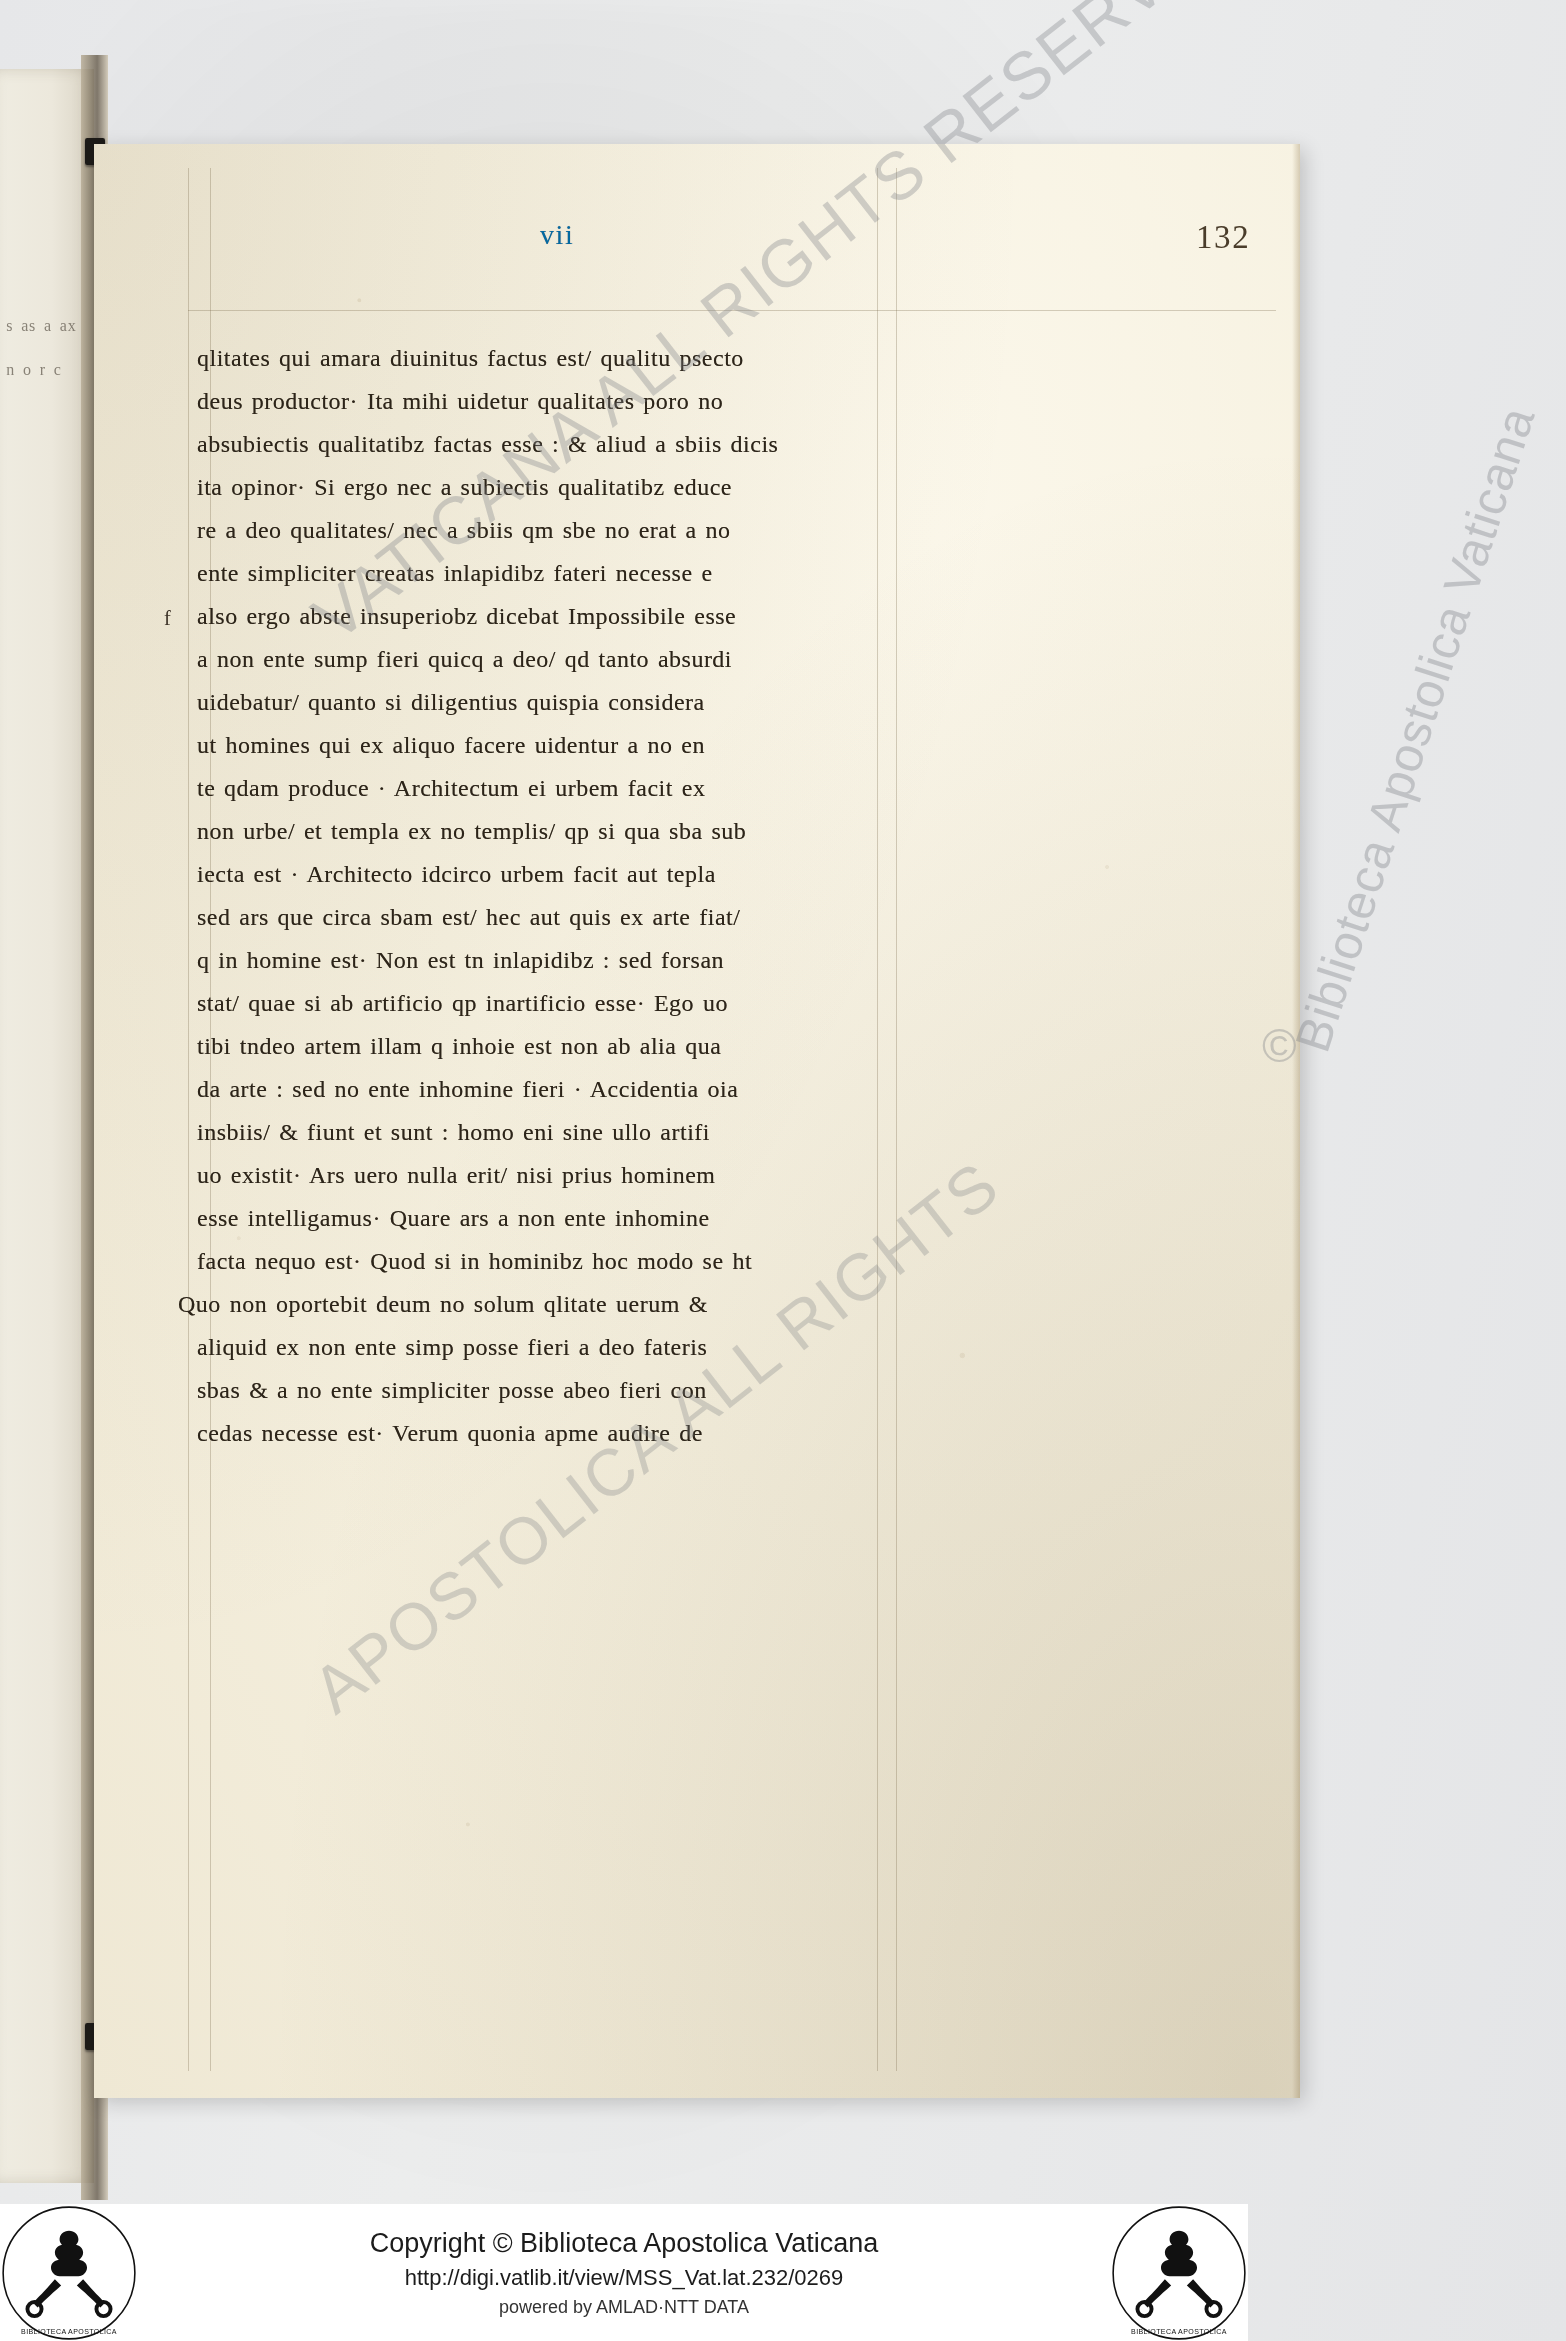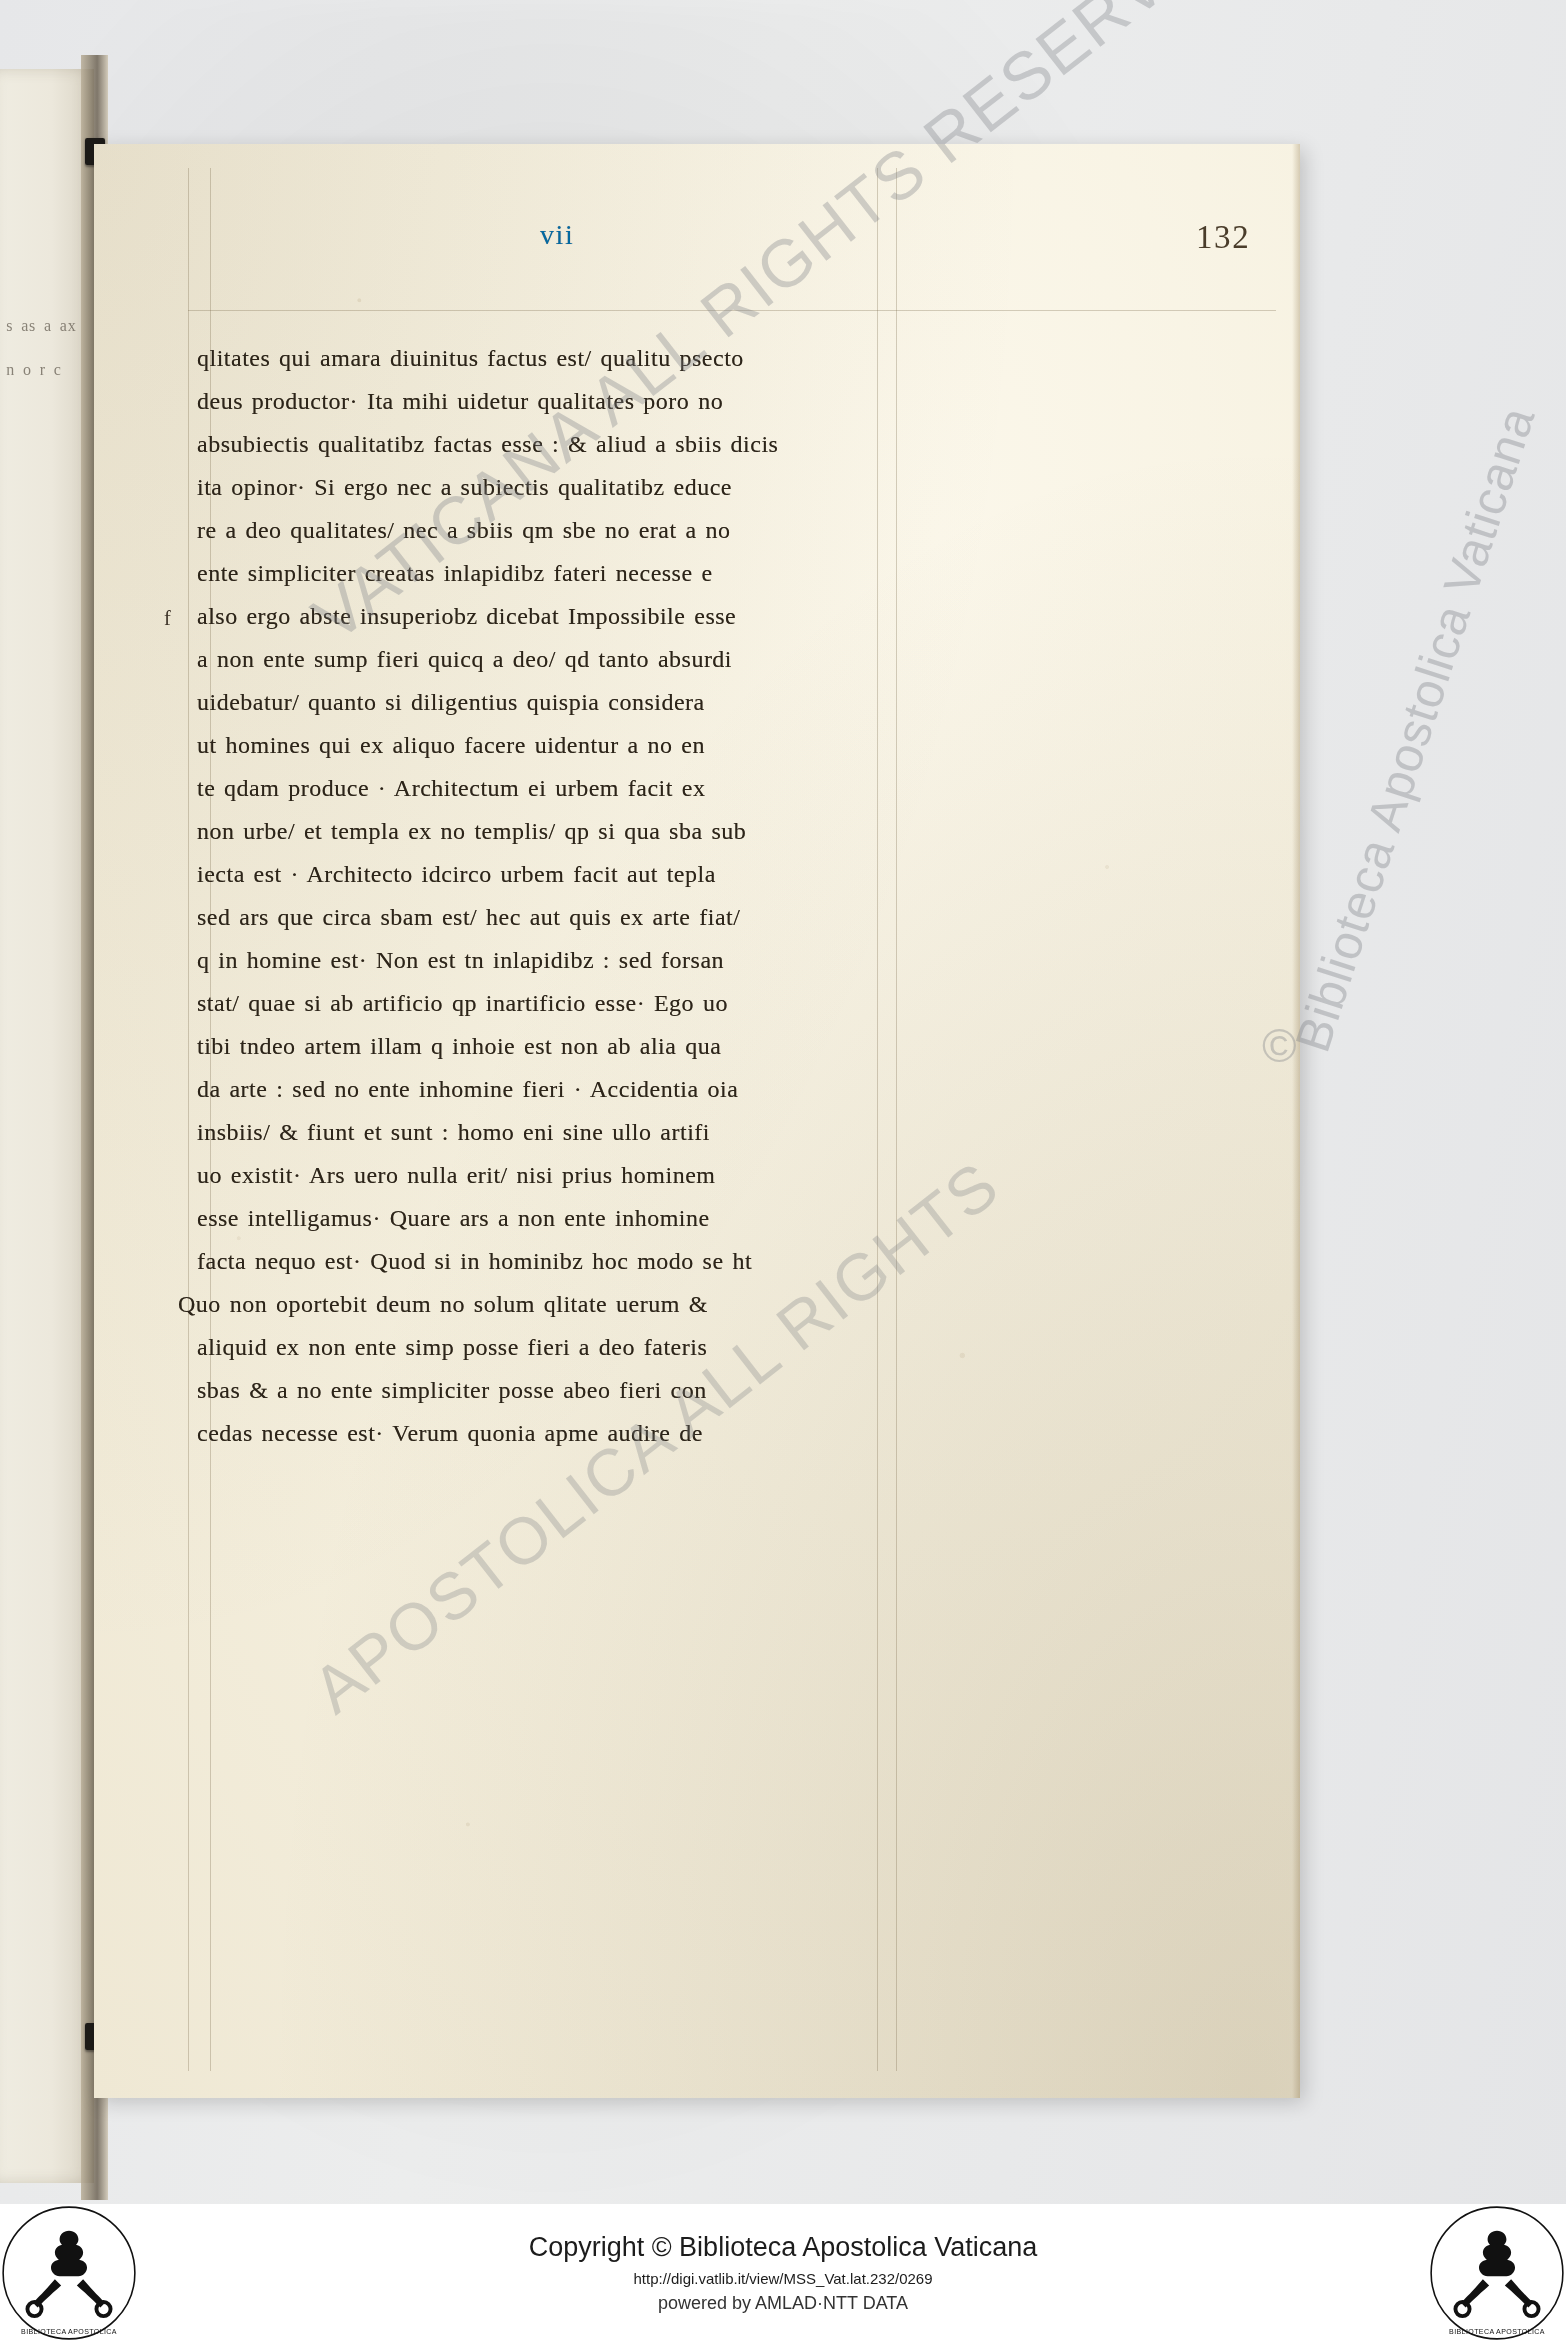--- a/index.html
+++ b/index.html
@@ -225,33 +225,33 @@
     top: 1018px;
     font-size: 47px;
     color: rgba(125,128,134,0.36);
   }
 
   
   .footer {
     position: absolute;
     left: 0;
     bottom: 0;
-    width: 1566px;
+    width: 1248px;
     height: 138px;
     background: #ffffff;
     display: flex;
     align-items: center;
   }
   .footer-center {
     flex: 1;
     text-align: center;
     color: #1c1c1c;
   }
   .footer-line-1 { font-size: 27px; margin-bottom: 6.3px; }
-  .footer-line-2 { font-size: 15px; margin-bottom: 6.3px; }
+  .footer-line-2 { font-size: 22px; margin-bottom: 6.3px; }
   .footer-line-3 { font-size: 18px; color: #333; }
 
   .emblem {
     width: 138px;
     height: 138px;
     position: relative;
     flex: 0 0 138px;
     display: flex;
     align-items: center;
     justify-content: center;

